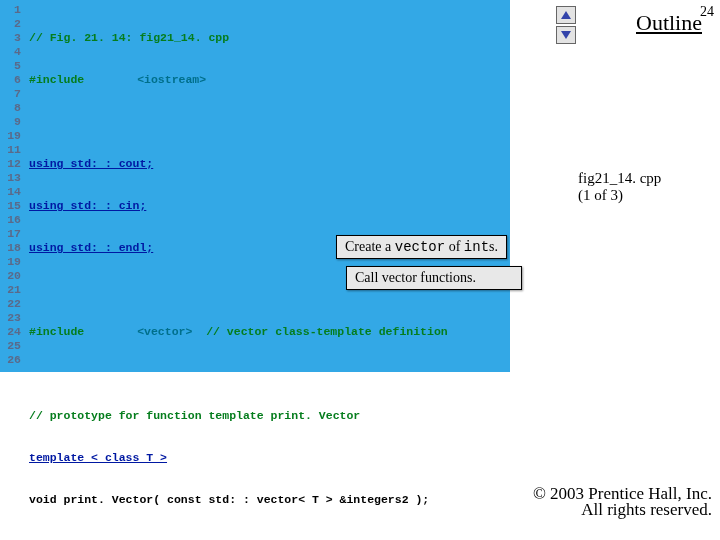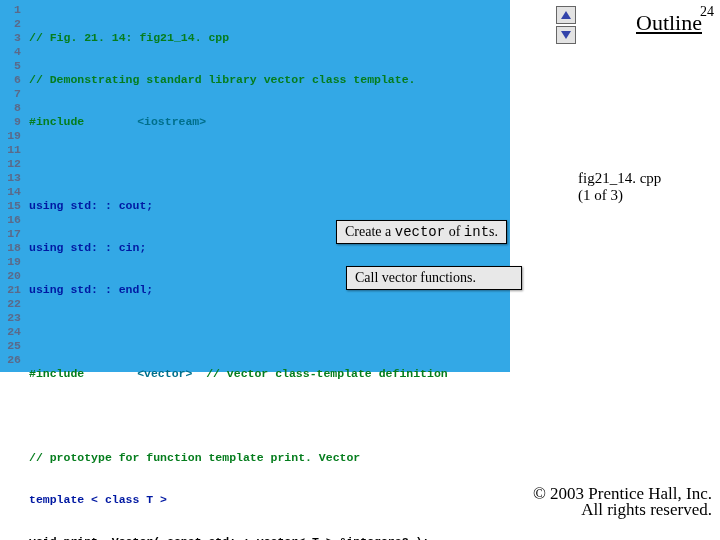--- a/index.html
+++ b/index.html
@@ -33,21 +33,21 @@
   }
   .gutter div { height: 14px; }
   .code {
     padding: 3px 0 0 6px;
     white-space: pre;
   }
   .code div { height: 14px; }
   .cmt  { color: #057d1d; }
   .pre  { color: #057d1d; text-align: center; }
   .inc  { color: #006f8b; margin-left: 46px; }
-  .kw   { color: #0018a2; }
+  .kw   { color: #0018a2; text-decoration: underline; }
   .plain{ color: #000; }
   .side {
     position: absolute;
     right: 0;
     top: 0;
     width: 204px;
     height: 540px;
   }
   .navbtn {
     position: absolute;
@@ -129,21 +129,20 @@
       <div>20</div>
       <div>21</div>
     <div>22</div>
       <div>23</div>
       <div>24</div>
     <div>25</div>
       <div>26</div>
   </div>
   <div class="code">
     <div class="cmt">// Fig. 21. 14: fig21_14. cpp</div>
-    <div class="cmt">// Demonstrating standard library vector class template.</div>
     <div><span class="pre">#include </span><span class="inc">&lt;iostream&gt;</span></div>
     <div></div>
     <div class="kw">using std: : cout;</div>
     <div class="kw">using std: : cin;</div>
     <div class="kw">using std: : endl;</div>
     <div></div>
     <div><span class="pre">#include </span><span class="inc">&lt;vector&gt;</span><span class="cmt">  // vector class-template definition</span></div>
     <div></div>
     <div class="cmt">// prototype for function template print. Vector</div>
     <div class="kw">template &lt; class T &gt;</div>
@@ -176,21 +175,21 @@
       </svg>
   </div>
   <div class="outline-label">Outline</div>
   <div class="page-num">24</div>
   <div class="file-label">
     <span>fig21_14. cpp</span><br>
     <span>(1 of 3)</span>
   </div>
 </div>
 
-<div class="tooltip" style="left:336px;top:220px">
+<div class="tooltip" style="left:336px;top:235px">
   <span>Create a </span><code>vector</code><span> of </span><code>int</code><span>s.</span>
 </div>
 <div class="tooltip" style="left:346px;top:266px;width:158px">Call vector functions.</div>
 
 <div class="footer">
   <span>© 2003 Prentice Hall, Inc.</span><br>
   <span>All rights reserved.</span>
 </div>
 
 </body></html>

